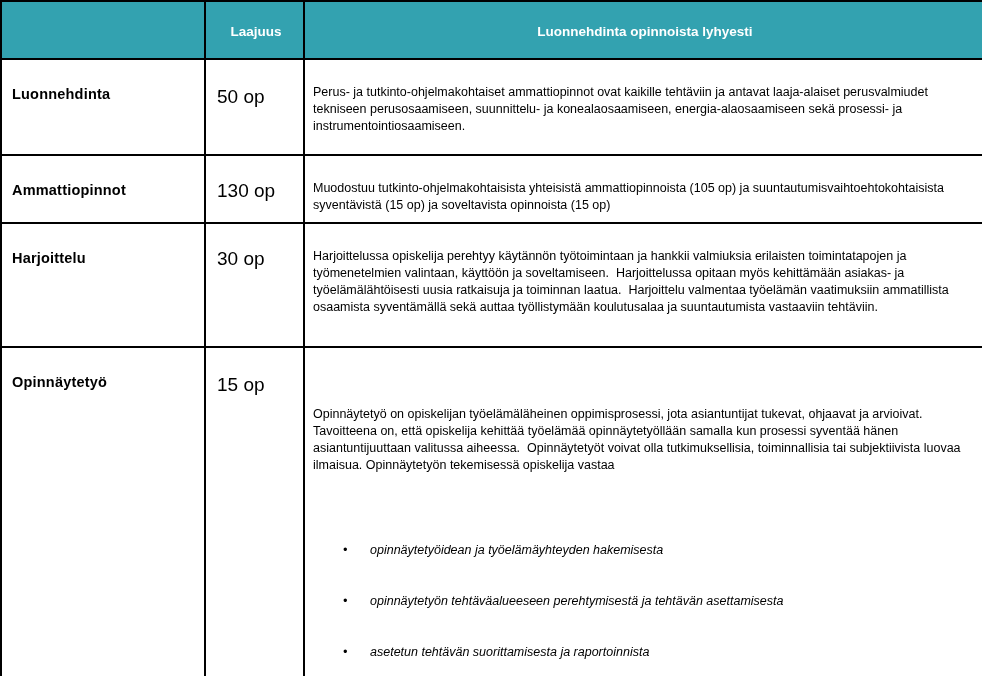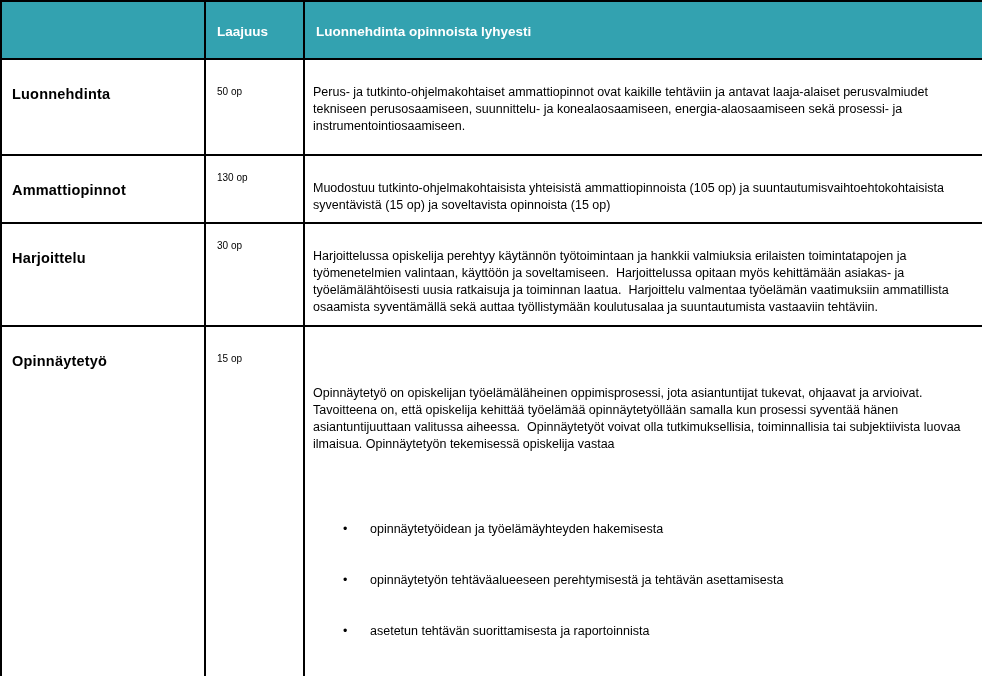--- a/index.html
+++ b/index.html
@@ -21,54 +21,55 @@
     border: 2px solid #000000;
     vertical-align: top;
     overflow: hidden;
   }
   thead tr { height: 58px; }
   th {
     background: #33a2b0;
     color: #ffffff;
     font-size: 13.5px;
     font-weight: bold;
-    text-align: left;
+    text-align: center;
     vertical-align: middle;
     padding: 2px 8px 0 11px;
   }
   .cell-label {
     font-weight: bold;
     font-size: 14.5px;
     letter-spacing: 0.2px;
     padding: 26px 8px 8px 10px;
   }
   .cell-value {
-    font-size: 10px;
+    font-size: 19px;
     padding: 26px 8px 8px 11px;
   }
   .cell-desc {
     font-size: 12.5px;
     line-height: 17px;
     padding: 24px 10px 8px 8px;
     white-space: pre-wrap;
   }
   tr.r1 { height: 96px; }
   tr.r2 { height: 58px; }
-  tr.r3 { height: 103px; margin-top: 41px; }
+  tr.r3 { height: 124px; margin-top: 41px; }
   tr.r4 { height: 197px; }
-  tr.r2 .cell-value, tr.r3 .cell-value { padding-top: 16px; }
+  tr.r2 .cell-value, tr.r3 .cell-value { padding-top: 24px; }
   tr.r2 .cell-desc { }
   ul.bullets {
     margin: 0;
     padding: 0;
     list-style: none;
   }
   ul.bullets li {
     position: relative;
     padding-left: 57px;
+    font-style: italic;
   }
   ul.bullets li::before {
     content: "\2022";
     position: absolute;
     left: 30px;
     top: 0;
   }
 </style>
 </head>
 <body>

